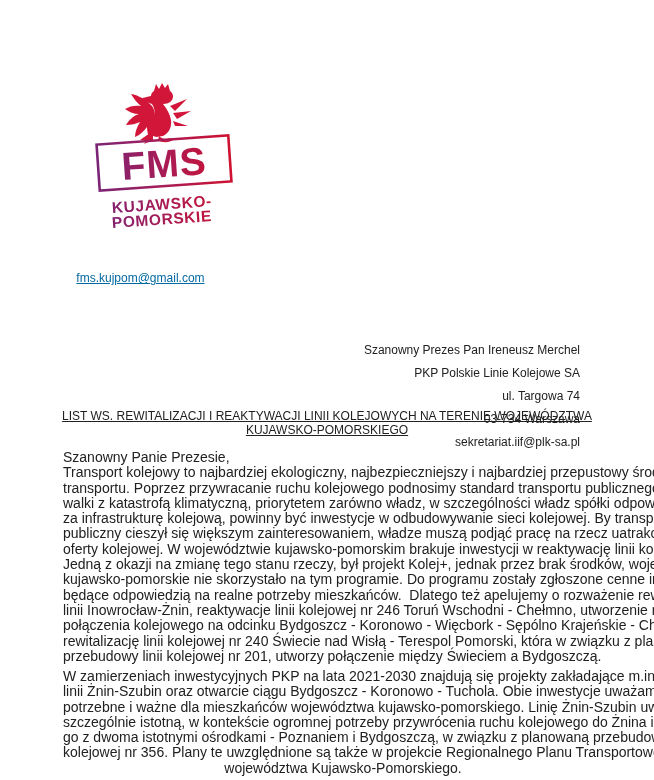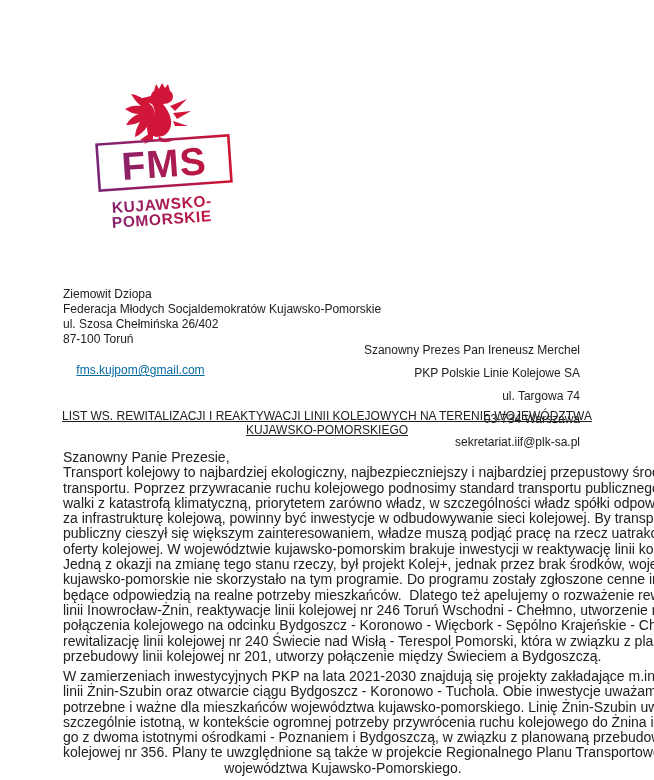--- a/index.html
+++ b/index.html
@@ -77,24 +77,20 @@
       <text x="71" y="95" font-size="39" text-anchor="middle" letter-spacing="1" fill="url(#lg)">FMS</text>
     </g>
 
     <g transform="rotate(-4 20 128)">
       <text x="19" y="131" font-size="15.5" letter-spacing="0.6" fill="url(#lg)">KUJAWSKO-</text>
       <text x="18" y="146" font-size="15.5" letter-spacing="0.6" fill="url(#lg)">POMORSKIE</text>
     </g>
   </svg>
 
   <div class="sender">
-    <div>Ziemowit Dziopa
-Federacja Młodych Socjaldemokratów Kujawsko-Pomorskie
-ul. Szosa Chełmińska 26/402
-87-100 Toruń</div>
     <a href="#" class="email">fms.kujpom@gmail.com</a>
   </div>
 
   <div class="recipient">Szanowny Prezes Pan Ireneusz Merchel
 PKP Polskie Linie Kolejowe SA
 ul. Targowa 74
 03-734 Warszawa
 sekretariat.iif@plk-sa.pl</div>
 
   <div class="title">LIST WS. REWITALIZACJI I REAKTYWACJI LINII KOLEJOWYCH NA TERENIE WOJEWÓDZTWA

